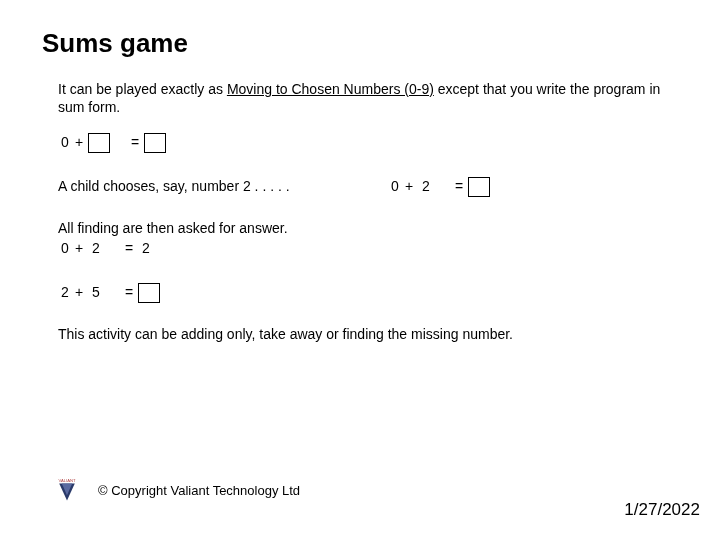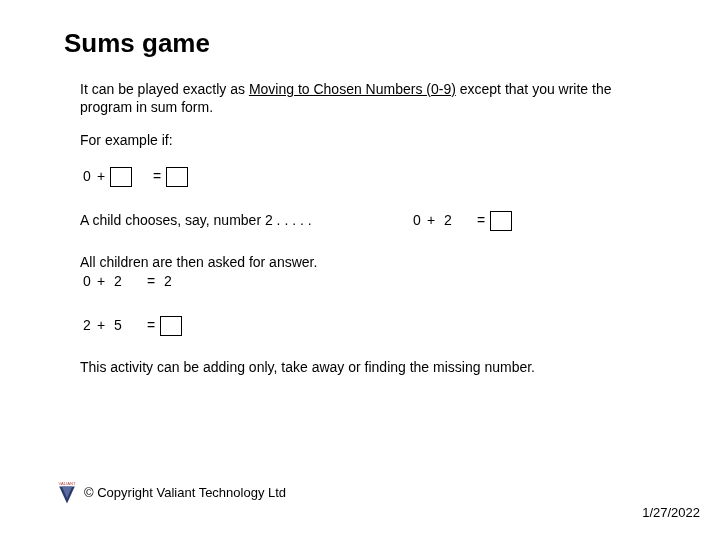--- a/index.html
+++ b/index.html
@@ -6,21 +6,21 @@
   body {
     width: 720px;
     height: 540px;
     background: #fff;
     font-family: Arial, Helvetica, sans-serif;
     color: #000;
     position: relative;
     overflow: hidden;
   }
   .slide {
-    padding: 28px 54px 0 64px;
+    padding: 28px 54px 0 42px;
   }
   .title {
     font-size: 26px;
     font-weight: bold;
     margin-bottom: 22px;
     font-family: Arial, Helvetica, sans-serif;
   }
   .body {
     padding-left: 16px;
     font-size: 14px;
@@ -75,47 +75,46 @@
     left: 54px;
     right: 20px;
     display: flex;
     align-items: center;
     justify-content: space-between;
     font-size: 13px;
   }
   .footer-left {
     display: flex;
     align-items: center;
-    gap: 4px;
+    gap: 18px;
   }
   .logo {
     width: 26px;
     height: 26px;
   }
   .copy {
     font-size: 13px;
   }
   .date {
-    font-size: 13px;
+    font-size: 17px;
     margin-top: 40px;
   }
 </style>
 </head>
 <body>
 
 <div class="slide">
   <h1 class="title">Sums game</h1>
 
   <div class="body">
 
     <p class="para">
       <span>It can be played exactly as </span><span class="link">Moving to Chosen Numbers (0-9)</span><span> except that you write the program in sum form.</span>
     </p>
 
-    <p class="para">For example if:</p>
 
     <div class="row">
       <div class="expr">
         <span class="tok">0</span>
         <span class="tok">+</span>
         <span class="box"></span>
         <span class="gap"></span>
         <span class="tok">=</span>
         <span class="box"></span>
       </div>
@@ -126,21 +125,21 @@
       <div class="expr">
         <span class="tok">0</span>
         <span class="tok">+</span>
         <span class="tok tok-wide">2</span>
         <span class="gap"></span>
         <span class="tok">=</span>
         <span class="box"></span>
       </div>
     </div>
 
-    <p>All children are then asked for answer.</p>
+    <p>All finding are then asked for answer.</p>
 
     <div class="row">
       <div class="expr">
         <span class="tok">0</span>
         <span class="tok">+</span>
         <span class="tok tok-wide">2</span>
         <span class="gap"></span>
         <span class="tok">=</span>
         <span class="tok tok-wide">2</span>
       </div>

